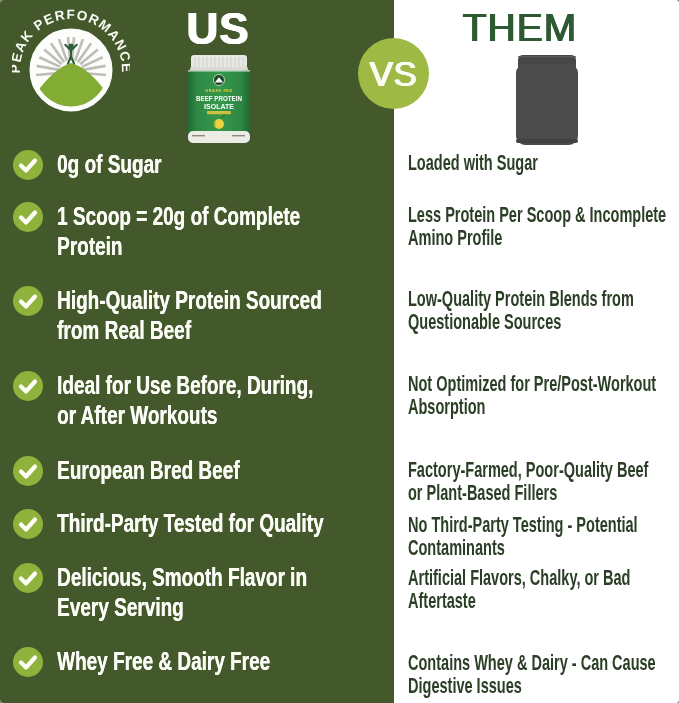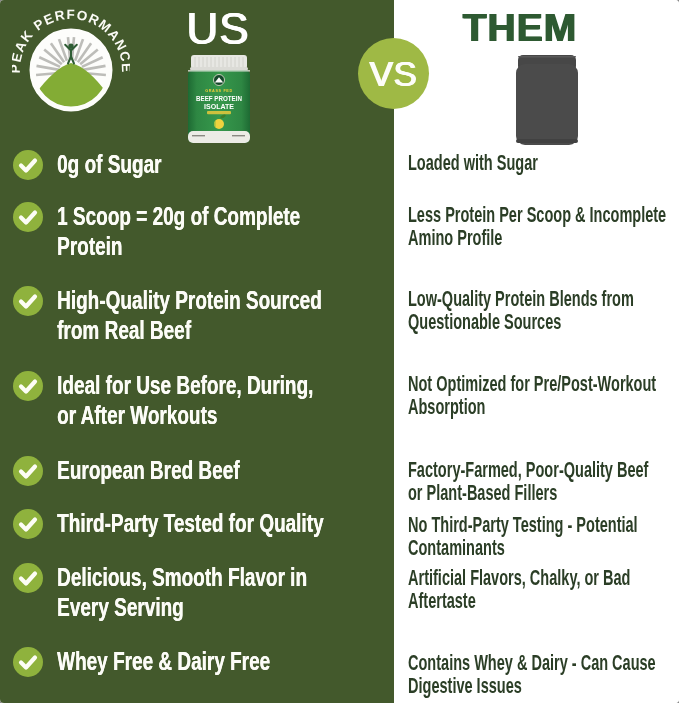--- a/index.html
+++ b/index.html
@@ -6,26 +6,26 @@
   .canvas{
     position:relative;width:679px;height:703px;overflow:hidden;
     font-family:"Liberation Sans","DejaVu Sans",sans-serif;
     background:#ffffff;border-radius:4px;
   }
   .left-panel{position:absolute;left:0;top:0;width:394px;height:703px;background:#43592C;}
   .right-panel{position:absolute;left:394px;top:0;width:285px;height:703px;background:#ffffff;}
 
   .us-title{
     position:absolute;left:158px;top:4px;width:120px;text-align:center;
-    font-size:44px;font-weight:400;color:#ffffff;letter-spacing:1px;
+    font-size:44px;font-weight:700;color:#ffffff;letter-spacing:1px;
     text-shadow:0.7px 0 0 #ffffff,-0.7px 0 0 #ffffff;
   }
   .them-title{
     position:absolute;left:26px;top:6px;width:200px;text-align:center;
-    font-size:39px;font-weight:700;color:#2E5A32;letter-spacing:1px;
+    font-size:39px;font-weight:400;color:#2E5A32;letter-spacing:1px;
     text-shadow:0.7px 0 0 #2E5A32,-0.7px 0 0 #2E5A32;
   }
   .vs-badge{
     position:absolute;left:358px;top:38px;width:71px;height:71px;border-radius:50%;
     background:#9FB945;display:flex;align-items:center;justify-content:center;z-index:5;
   }
   .vs-badge span{
     font-size:35px;font-weight:400;color:#FDFDF8;letter-spacing:0.5px;
     text-shadow:0.8px 0 0 #FDFDF8,-0.8px 0 0 #FDFDF8;
   }

